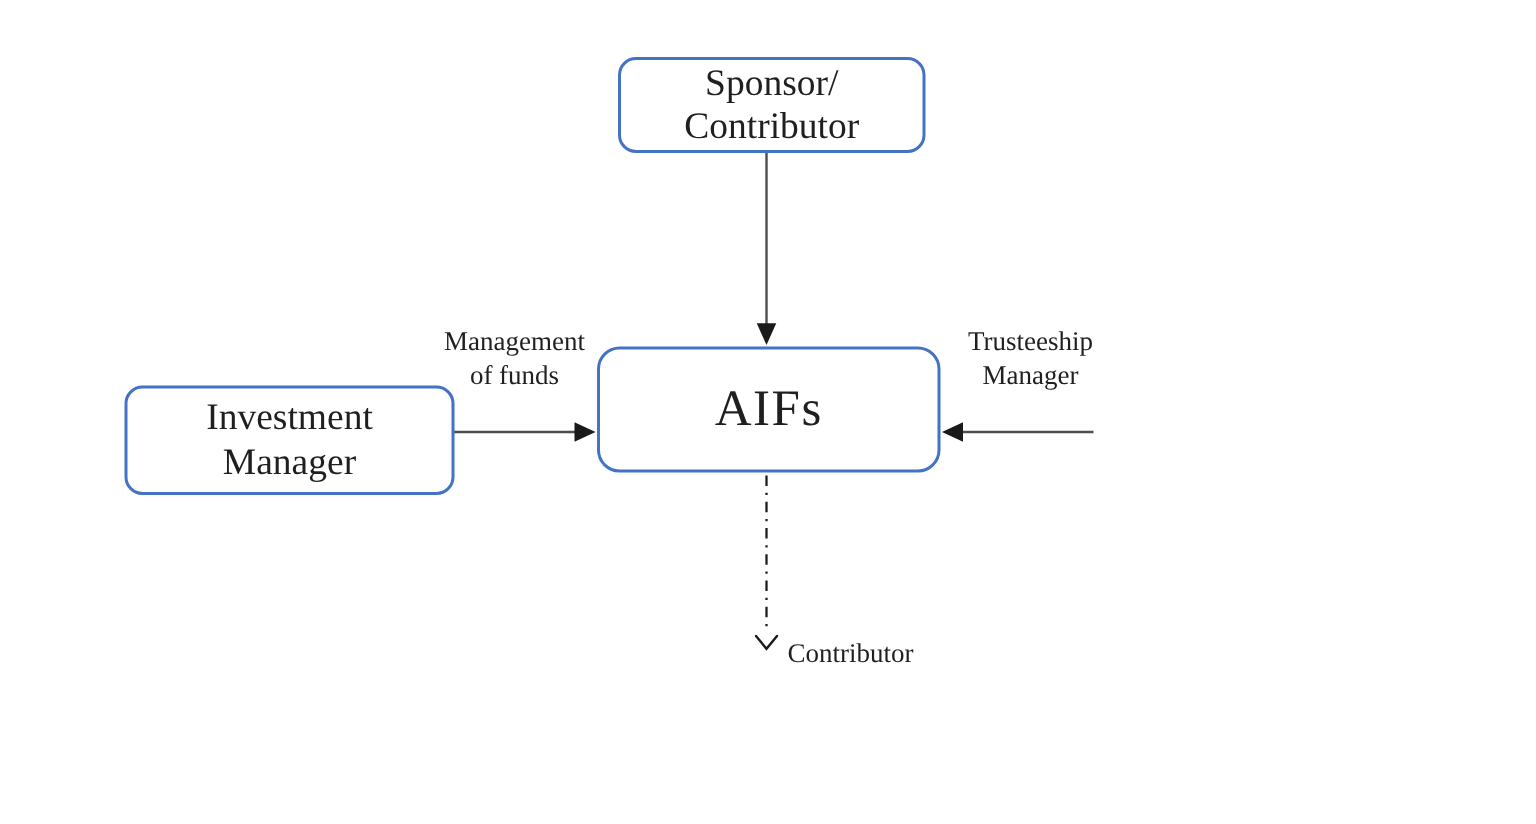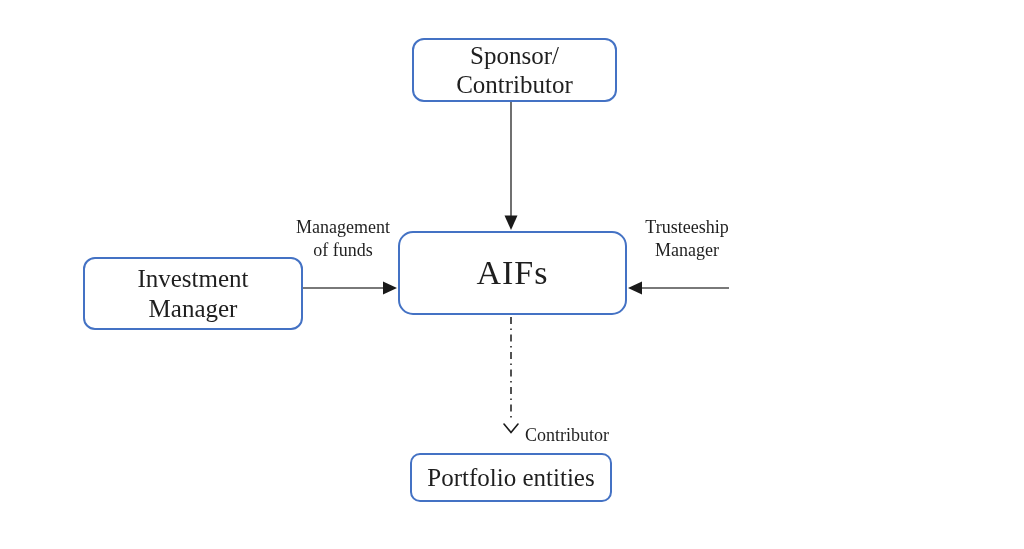--- a/index.html
+++ b/index.html
@@ -115,23 +115,20 @@
   <div class="node node-aifs">
     <span class="node-label">AIFs</span>
   </div>
 
   <div class="node node-investment">
     <span class="node-label">Investment
 Manager</span>
   </div>
 
 
-  <div class="node node-portfolio">
-    <span class="node-label">Portfolio entities</span>
-  </div>
 
   <div class="edge-label edge-label-management">Management
 of funds</div>
 
   <div class="edge-label edge-label-trusteeship">Trusteeship
 Manager</div>
 
   <div class="edge-label edge-label-investments">Contributor</div>
 
 </div>

